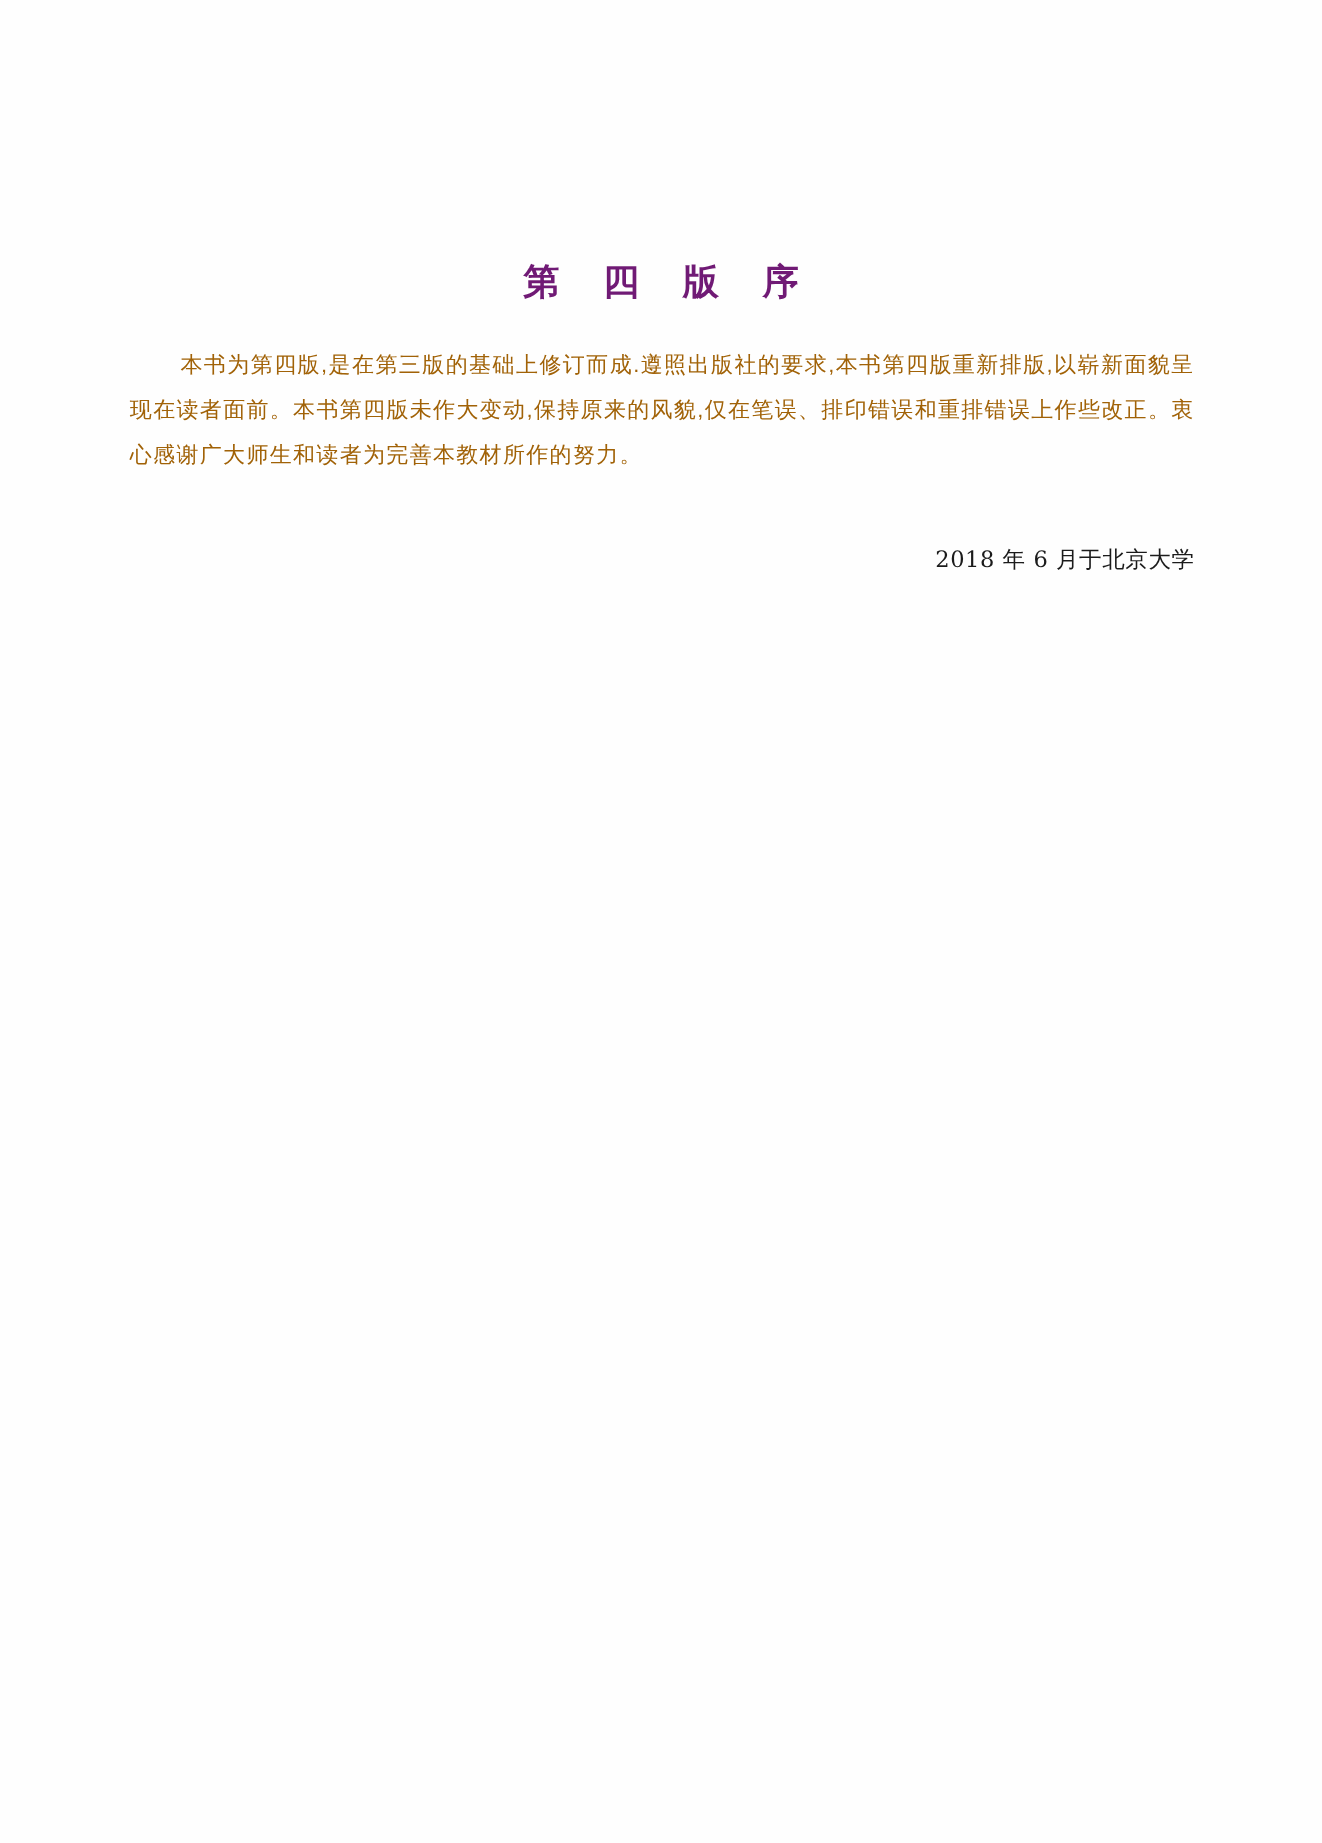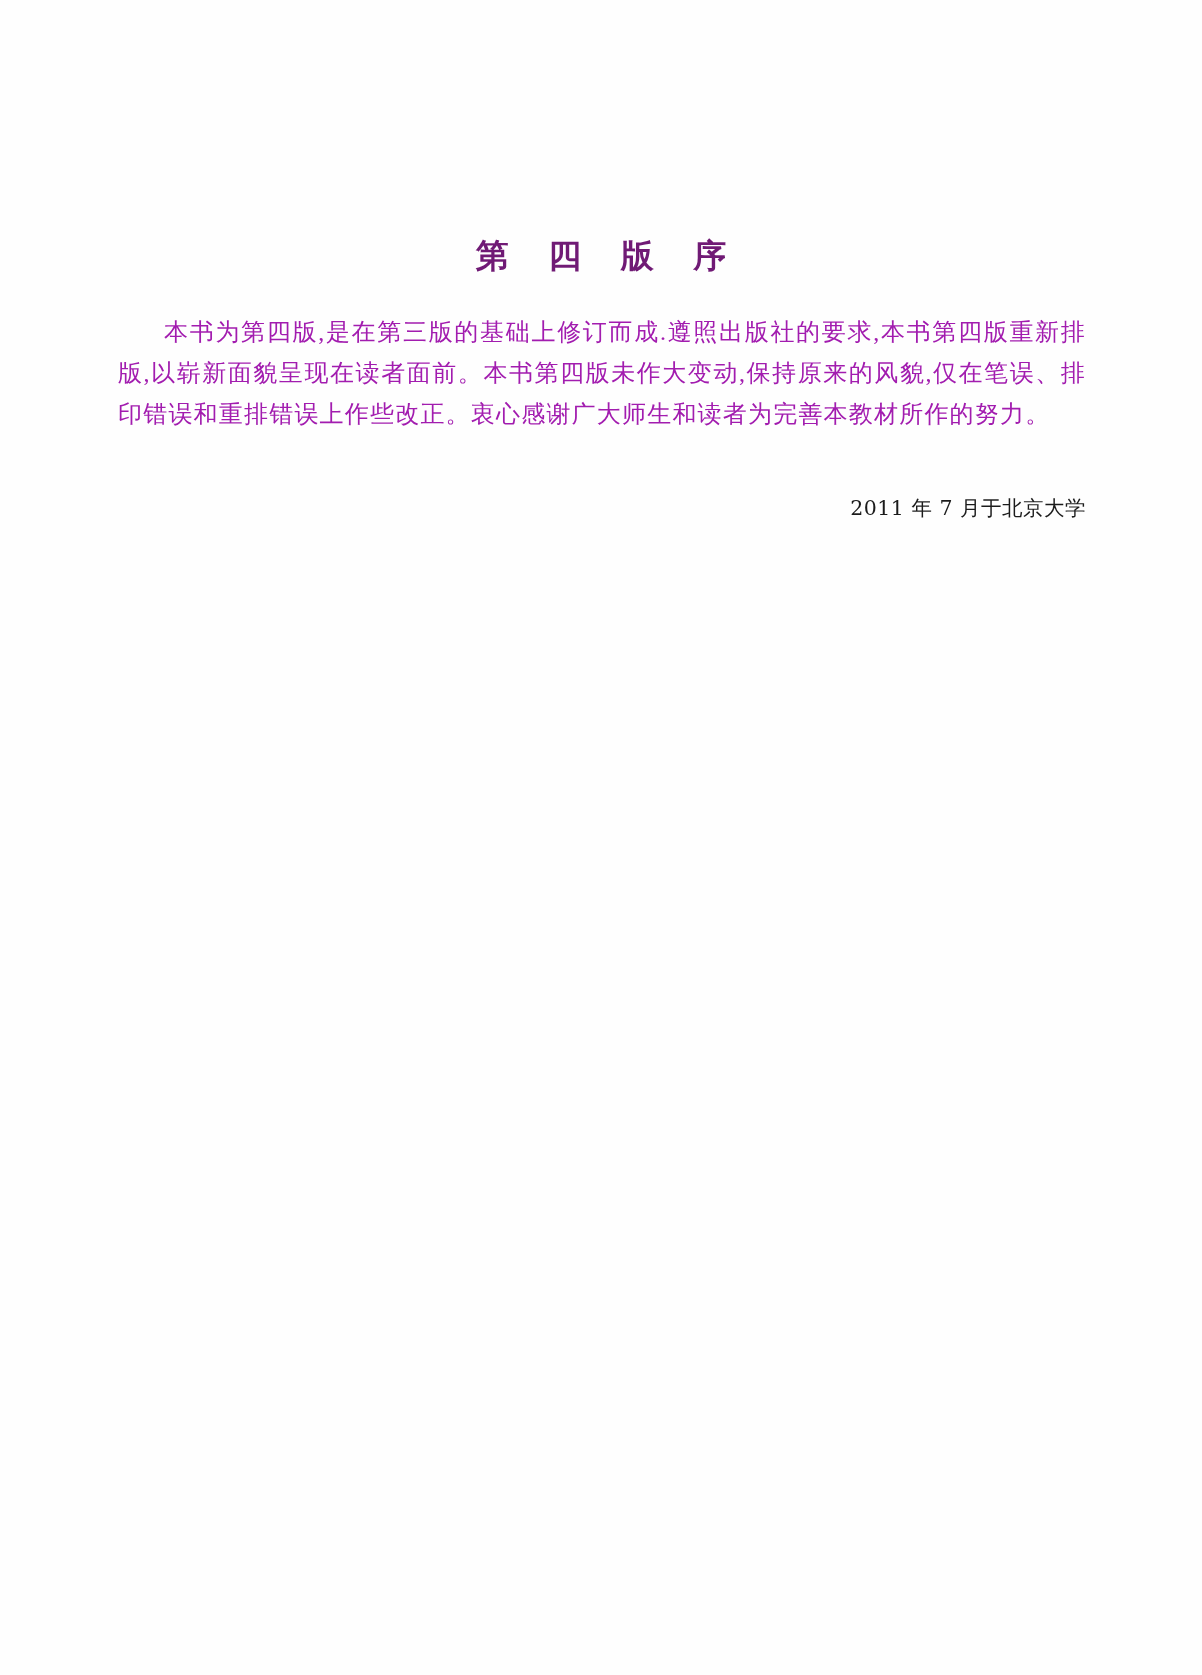--- a/index.html
+++ b/index.html
@@ -33,29 +33,29 @@
     font-family: "DejaVu Serif", "Liberation Serif", serif;
     font-weight: 700;
   }
   .body-block {
     position: absolute;
     top: 312px;
     left: 118px;
     width: 968px;
   }
   .body-par {
-    font-size: 24px;
+    font-size: 20px;
     line-height: 41px;
     letter-spacing: 1.2px;
     text-align: justify;
     text-justify: inter-ideograph;
     text-indent: 46px;
-    color: #a21caf;
+    color: #a16207;
     margin: 0;
-    font-family: Liberation Serif, serif;
+    font-family: Liberation Sans, sans-serif;
   }
   .signature {
     position: absolute;
     top: 482px;
     left: 118px;
     width: 968px;
     text-align: right;
   }
   .sig-author {
     font-size: 21px;
@@ -79,16 +79,16 @@
 
 <div class="page">
 
   <h1 class="page-title">第 四 版 序</h1>
 
   <div class="body-block">
     <p class="body-par">本书为第四版,是在第三版的基础上修订而成.遵照出版社的要求,本书第四版重新排版,以崭新面貌呈现在读者面前。本书第四版未作大变动,保持原来的风貌,仅在笔误、排印错误和重排错误上作些改正。衷心感谢广大师生和读者为完善本教材所作的努力。</p>
   </div>
 
   <div class="signature">
-    <div class="sig-date">2011 年 7 月于北京大学</div>
+    <div class="sig-date">2018 年 6 月于北京大学</div>
   </div>
 
 </div>
 
 </body></html>

